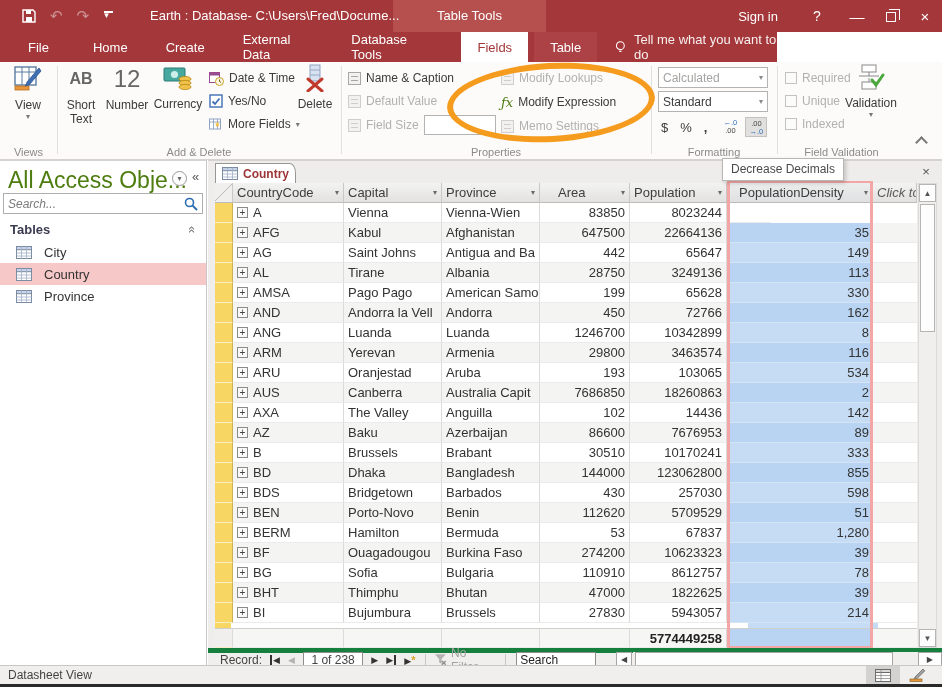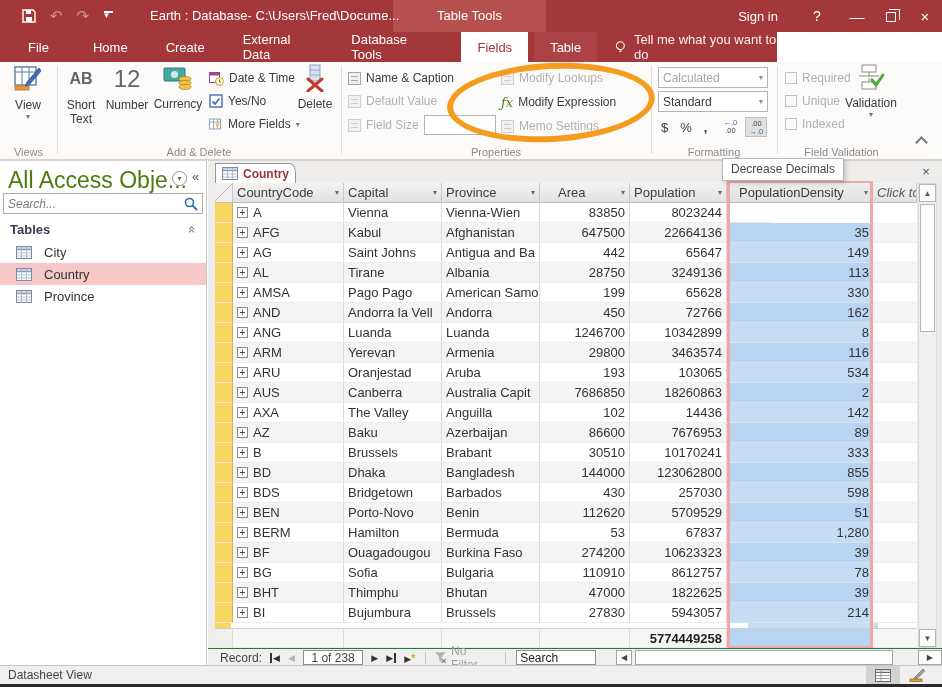--- a/index.html
+++ b/index.html
@@ -111,21 +111,21 @@
   .totrow .c-den { background:#B9D4F2; }
 
   .pinkstripe { position:absolute; background:#F2A7A6; z-index:30; }
 
   
   .vsb { position:absolute; left:710px; top:22px; width:19px; height:465px; background:#f0efee; border:1px solid #dcdbda; }
   .vsb .btn { position:absolute; left:0; width:17px; height:18px; background:#fdfdfd; border:1px solid #b7b5b3; color:#555; font-size:8px; text-align:center; line-height:17px; }
   .vsb .thumb { position:absolute; left:1px; top:20px; width:15px; height:128px; background:#fdfdfd; border:1px solid #b7b5b3; }
 
   
-  .recbar { position:absolute; left:0; top:487px; width:734px; height:18px; background:#f0efee; border-top:1px solid #15803d; display:flex; align-items:center; font-size:12px; color:#444; }
+  .recbar { position:absolute; left:0; top:487px; width:734px; height:18px; background:#f0efee; border-top:5px solid #15803d; display:flex; align-items:center; font-size:12px; color:#444; }
   .recbar .lbl { margin-left:12px; }
   .nvbtn { font-size:9px; color:#333; margin-left:8px; }
   .nvbtn.dis { color:#b5b3b1; }
   .nv-first { border-left:2px solid #333; padding-left:1px; }
   .nv-last { border-right:2px solid #333; padding-right:1px; }
   .nv-star { color:#d9a521; font-weight:bold; font-size:11px; }
   .recbox { width:62px; height:15px; background:#fff; border:1px solid #8f8d8b; text-align:center; line-height:14px; margin-left:8px; font-size:12px; }
   .vsep { width:1px; height:12px; background:#c9c7c5; margin-left:10px; }
   .nofilter { display:flex; align-items:center; gap:4px; color:#a5a3a1; margin-left:8px; }
   .searchbox { width:82px; height:15px; background:#fff; border:1px solid #8f8d8b; margin-left:10px; font-size:12px; line-height:14px; padding:0 3px; color:#222;}

